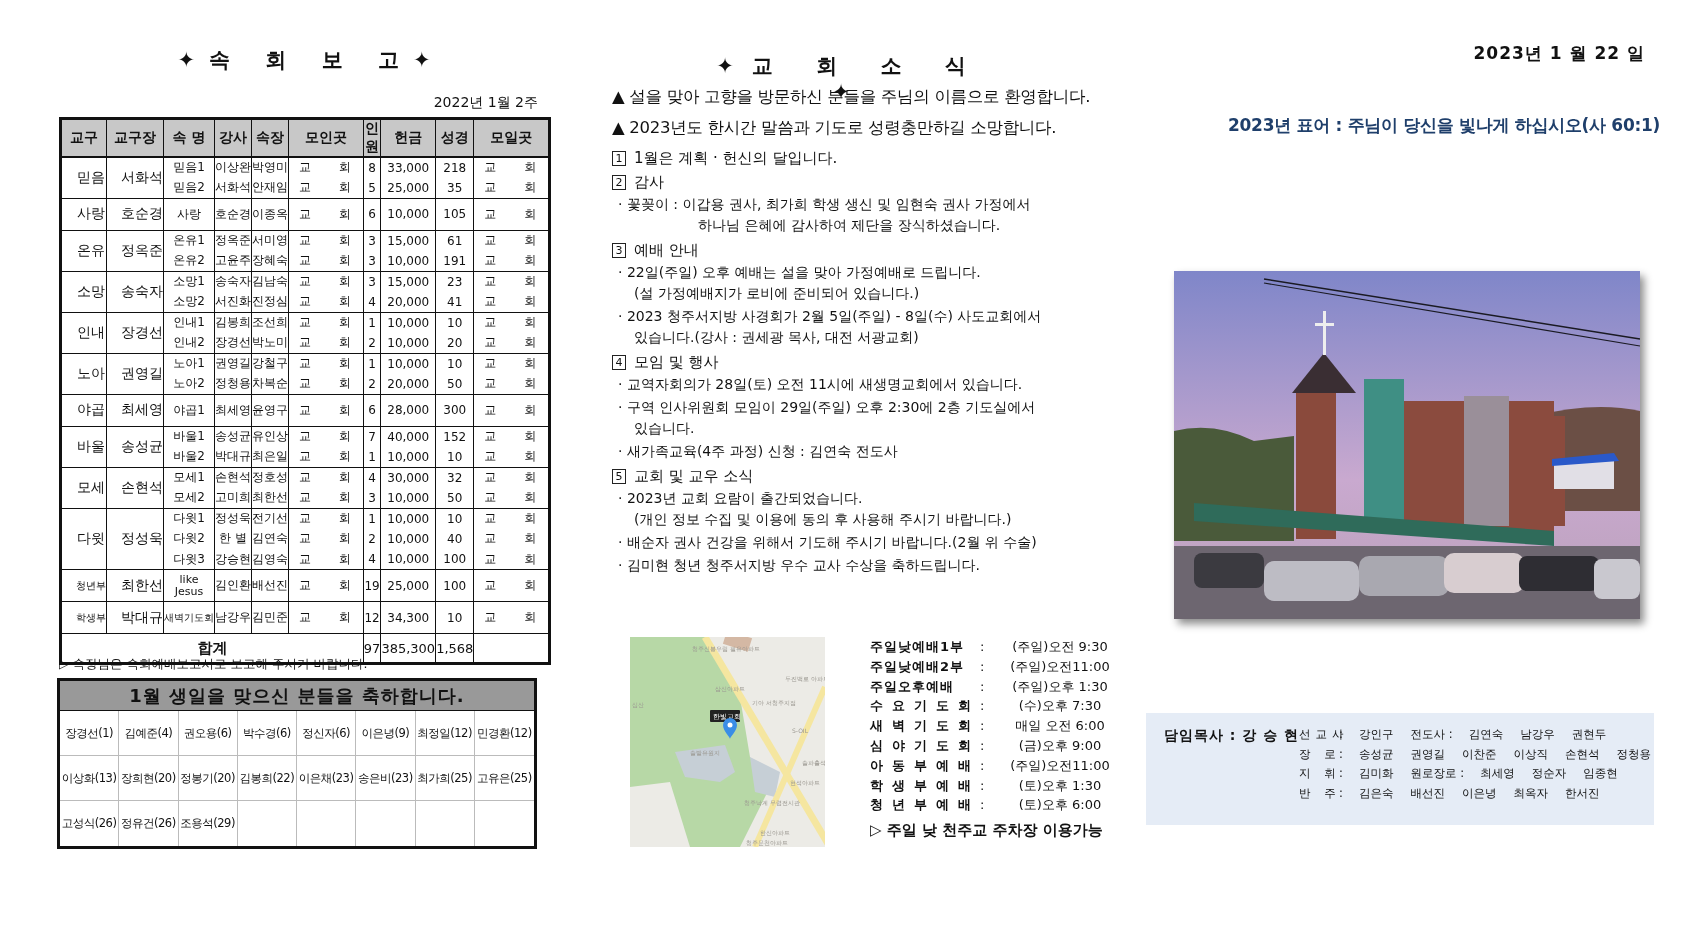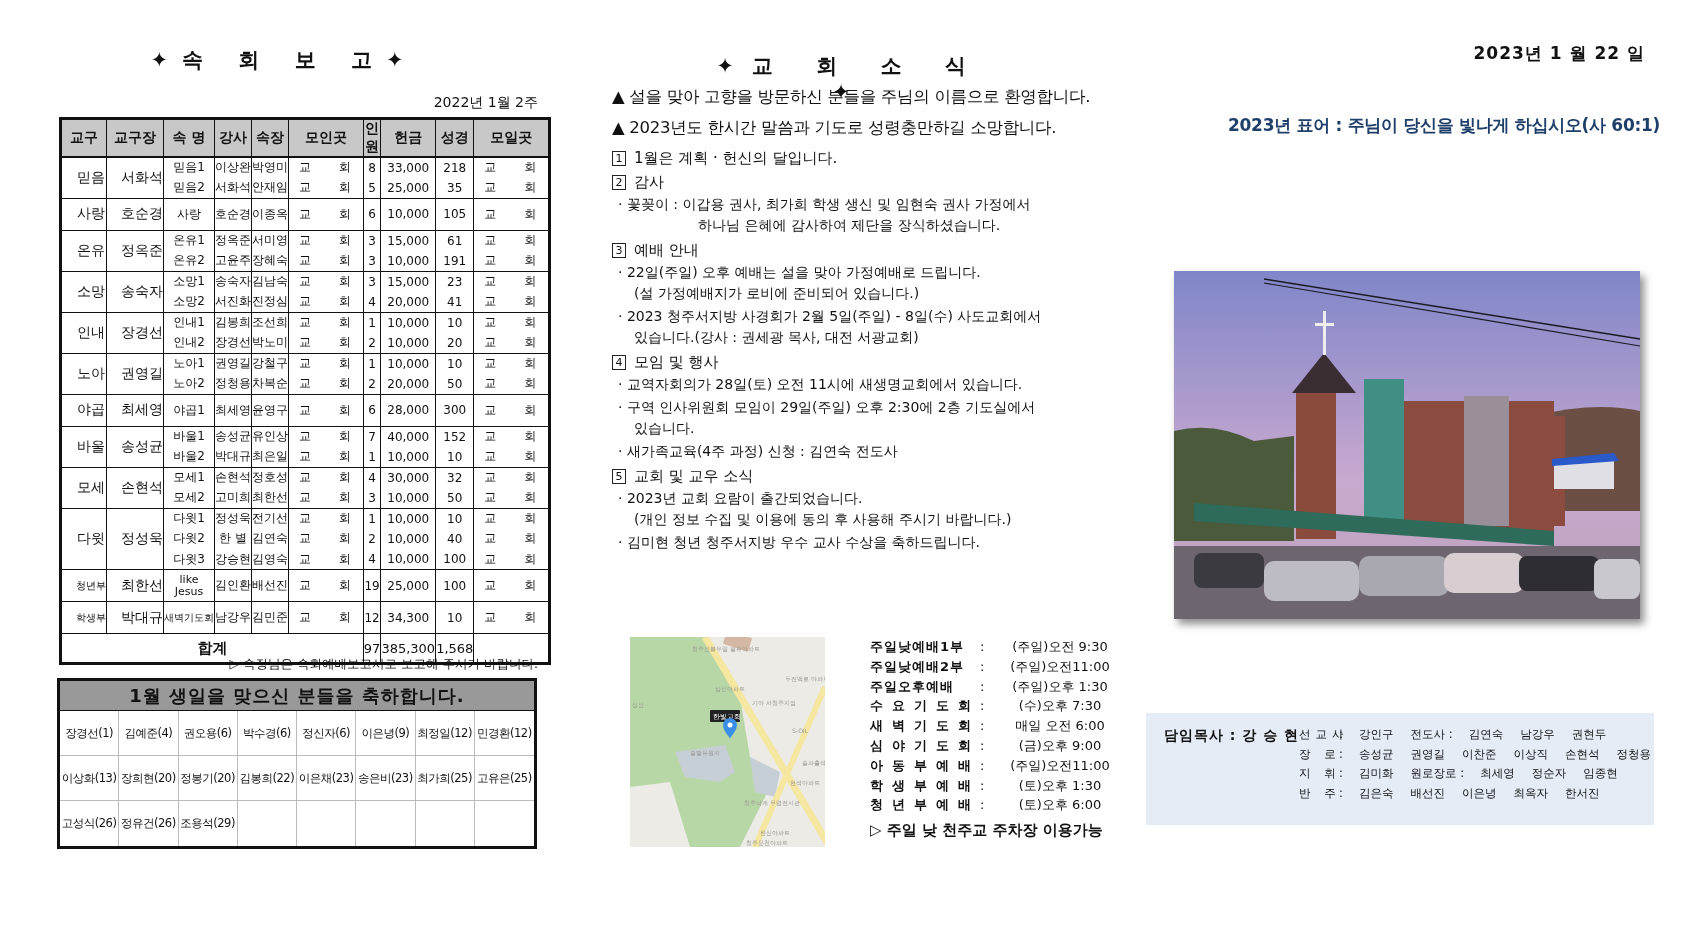--- a/index.html
+++ b/index.html
@@ -1,35 +1,35 @@
 <!DOCTYPE html>
 <html><head>
 <meta charset="utf-8">
 <style>
   * { box-sizing: border-box; margin: 0; padding: 0; }
   html, body { width: 1701px; height: 943px; background: #ffffff; overflow: hidden; }
   body { position: relative; font-family: "DejaVu Sans", "Liberation Sans", sans-serif; color: #111; }
 
   
-  .left-title { position: absolute; left: 44px; top: 46px; width: 480px; text-align: center; font-size: 21px; font-weight: bold; letter-spacing: 14px; }
+  .left-title { position: absolute; left: 71px; top: 46px; width: 480px; text-align: center; font-size: 21px; font-weight: bold; letter-spacing: 14px; }
   .week-label { position: absolute; left: 370px; top: 94px; width: 168px; text-align: right; font-size: 14px; }
 
   table.report { position: absolute; left: 59px; top: 117px; width: 479px; border-collapse: collapse; border: 3px solid #111; font-size: 12px; }
   table.report th { background: #c8c8c8; font-size: 14px; font-weight: bold; height: 34px; border: 1px solid #111; border-bottom: 2px solid #111; padding: 0; }
   table.report td { border-left: 1px solid #111; border-right: 1px solid #111; text-align: center; height: 20.5px; padding: 0; white-space: nowrap; }
   table.report tr.grp-start td { border-top: 1.5px solid #111; }
   table.report td.grp { font-size: 14px; font-weight: normal; padding-left: 14px; }
   table.report td.small { font-size: 10px; }
   table.report td.tiny { font-size: 11px; line-height: 12px; }
   table.report tr.tall td { height: 32px; }
   table.report tr.total td { height: 30px; border-top: 1.5px solid #111; font-size: 13px; }
   table.report tr.total td.total-label { font-size: 15px; font-weight: bold; }
   .place { letter-spacing: 12px; padding-left: 10px !important; }
 
-  .report-note { position: absolute; left: 59px; top: 656px; width: 479px; text-align: right; font-size: 12.5px; }
+  .report-note { position: absolute; left: 59px; top: 656px; width: 479px; text-align: left; font-size: 12.5px; }
 
   .birthday { position: absolute; left: 57px; top: 678px; width: 480px; border: 3px solid #111; }
   .birthday-head { background: #999999; height: 30px; line-height: 30px; text-align: center; font-size: 18px; font-weight: bold; letter-spacing: 1px; border-bottom: 1px solid #111; }
   .bday-grid { display: grid; grid-template-columns: repeat(8, 1fr); }
   .bday-cell { height: 45px; border-right: 1px solid #bbb; border-bottom: 1px solid #bbb; font-size: 11.5px; display: flex; align-items: center; justify-content: center; white-space: nowrap; letter-spacing: -0.5px; }
   .bday-cell:nth-child(8n) { border-right: none; }
   .bday-cell.last-row { border-bottom: none; }
 
   
   .mid-title { position: absolute; left: 700px; top: 52px; width: 300px; text-align: center; font-size: 21px; font-weight: bold; letter-spacing: 18px; }
@@ -406,20 +406,23 @@
       <div class="item item-block">
         <span style="display: block;">· 새가족교육(4주 과정) 신청 : 김연숙 전도사</span>
       </div>
       <div class="sec">
         <span class="num">5</span>
         <span>교회 및 교우 소식</span>
       </div>
       <div class="item item-block">
         <span style="display: block;">· 2023년 교회 요람이 출간되었습니다.</span>
         <span class="cont" style="display: block;">(개인 정보 수집 및 이용에 동의 후 사용해 주시기 바랍니다.)</span>
+      </div>
+      <div class="item item-block">
+        <span style="display: block;">· 배순자 권사 건강을 위해서 기도해 주시기 바랍니다.(2월 위 수술)</span>
       </div>
       <div class="item item-block">
         <span style="display: block;">· 김미현 청년 청주서지방 우수 교사 수상을 축하드립니다.</span>
       </div>
     </div>
 </div>
 
 <div class="map">
   <svg width="195" height="210" viewBox="0 0 195 210">
     <rect width="195" height="210" fill="#ecebe6"></rect>

